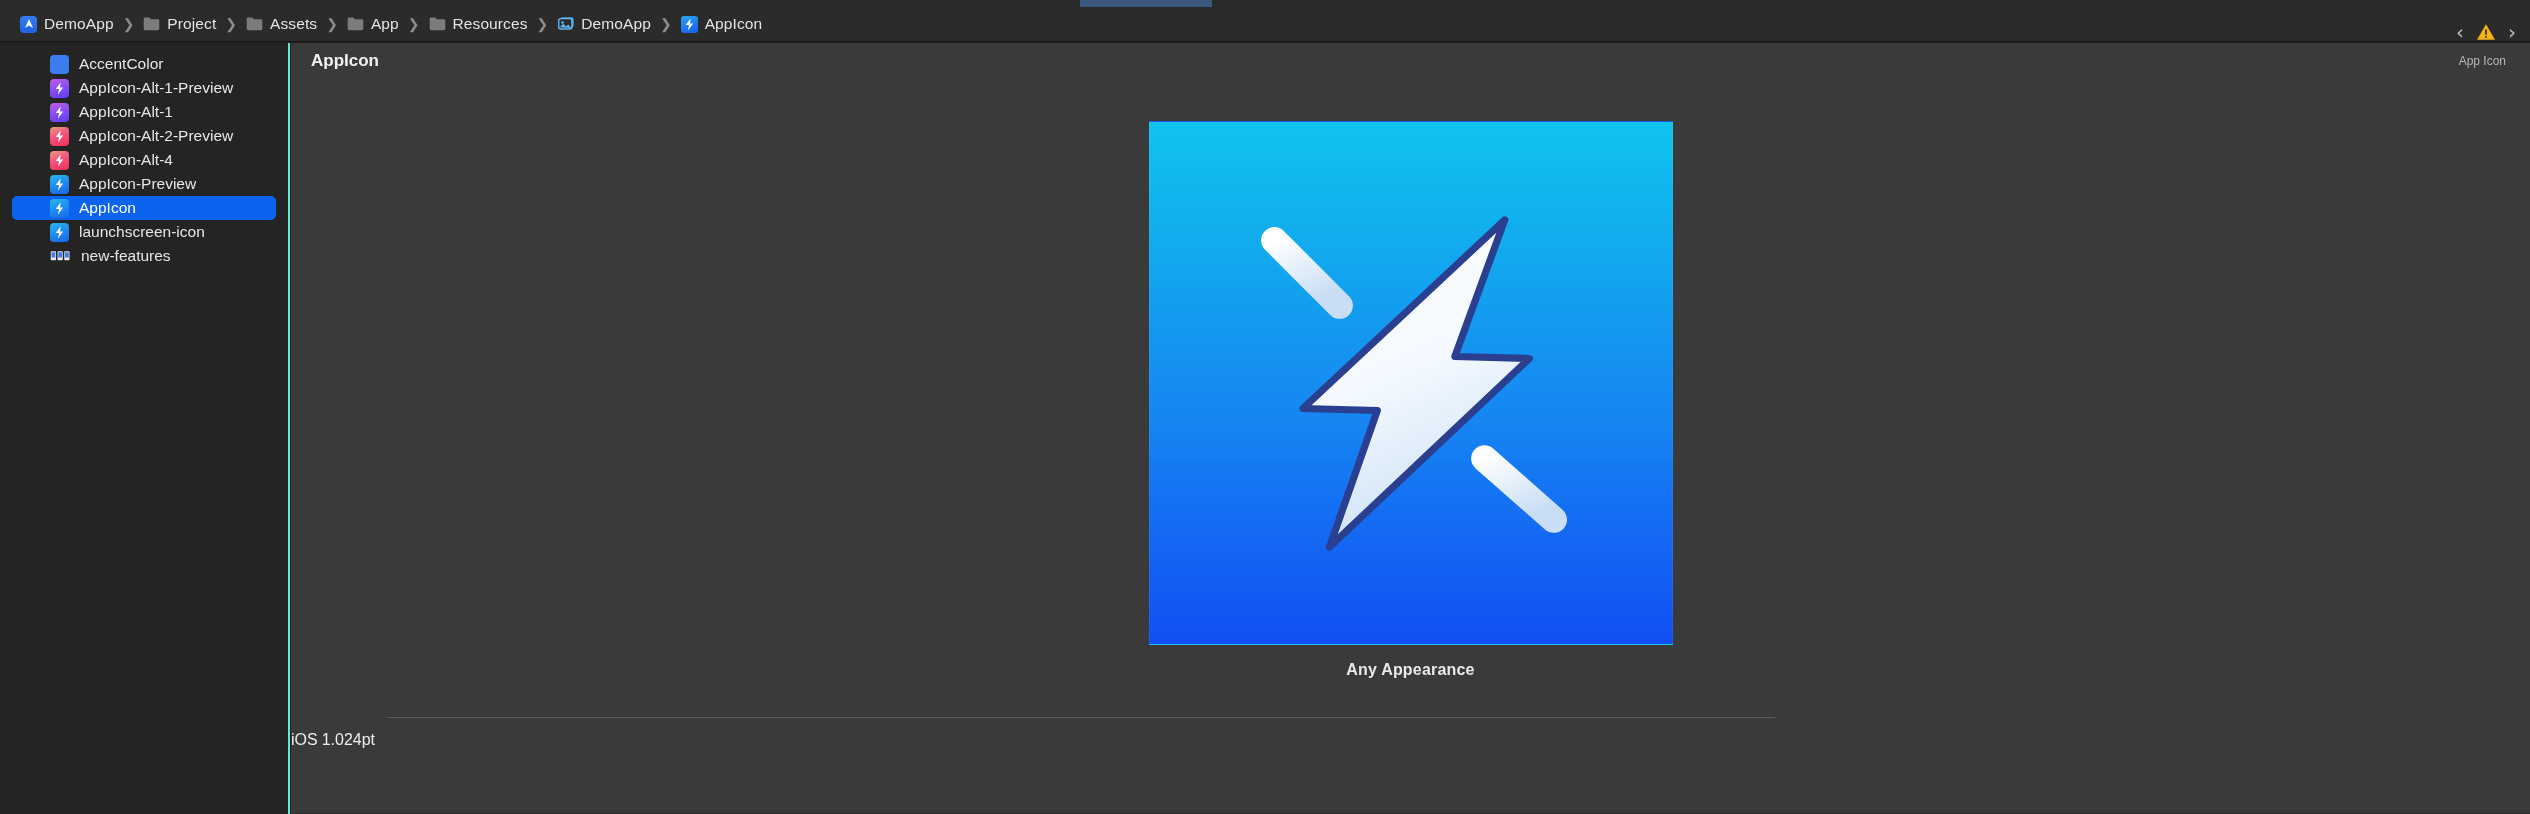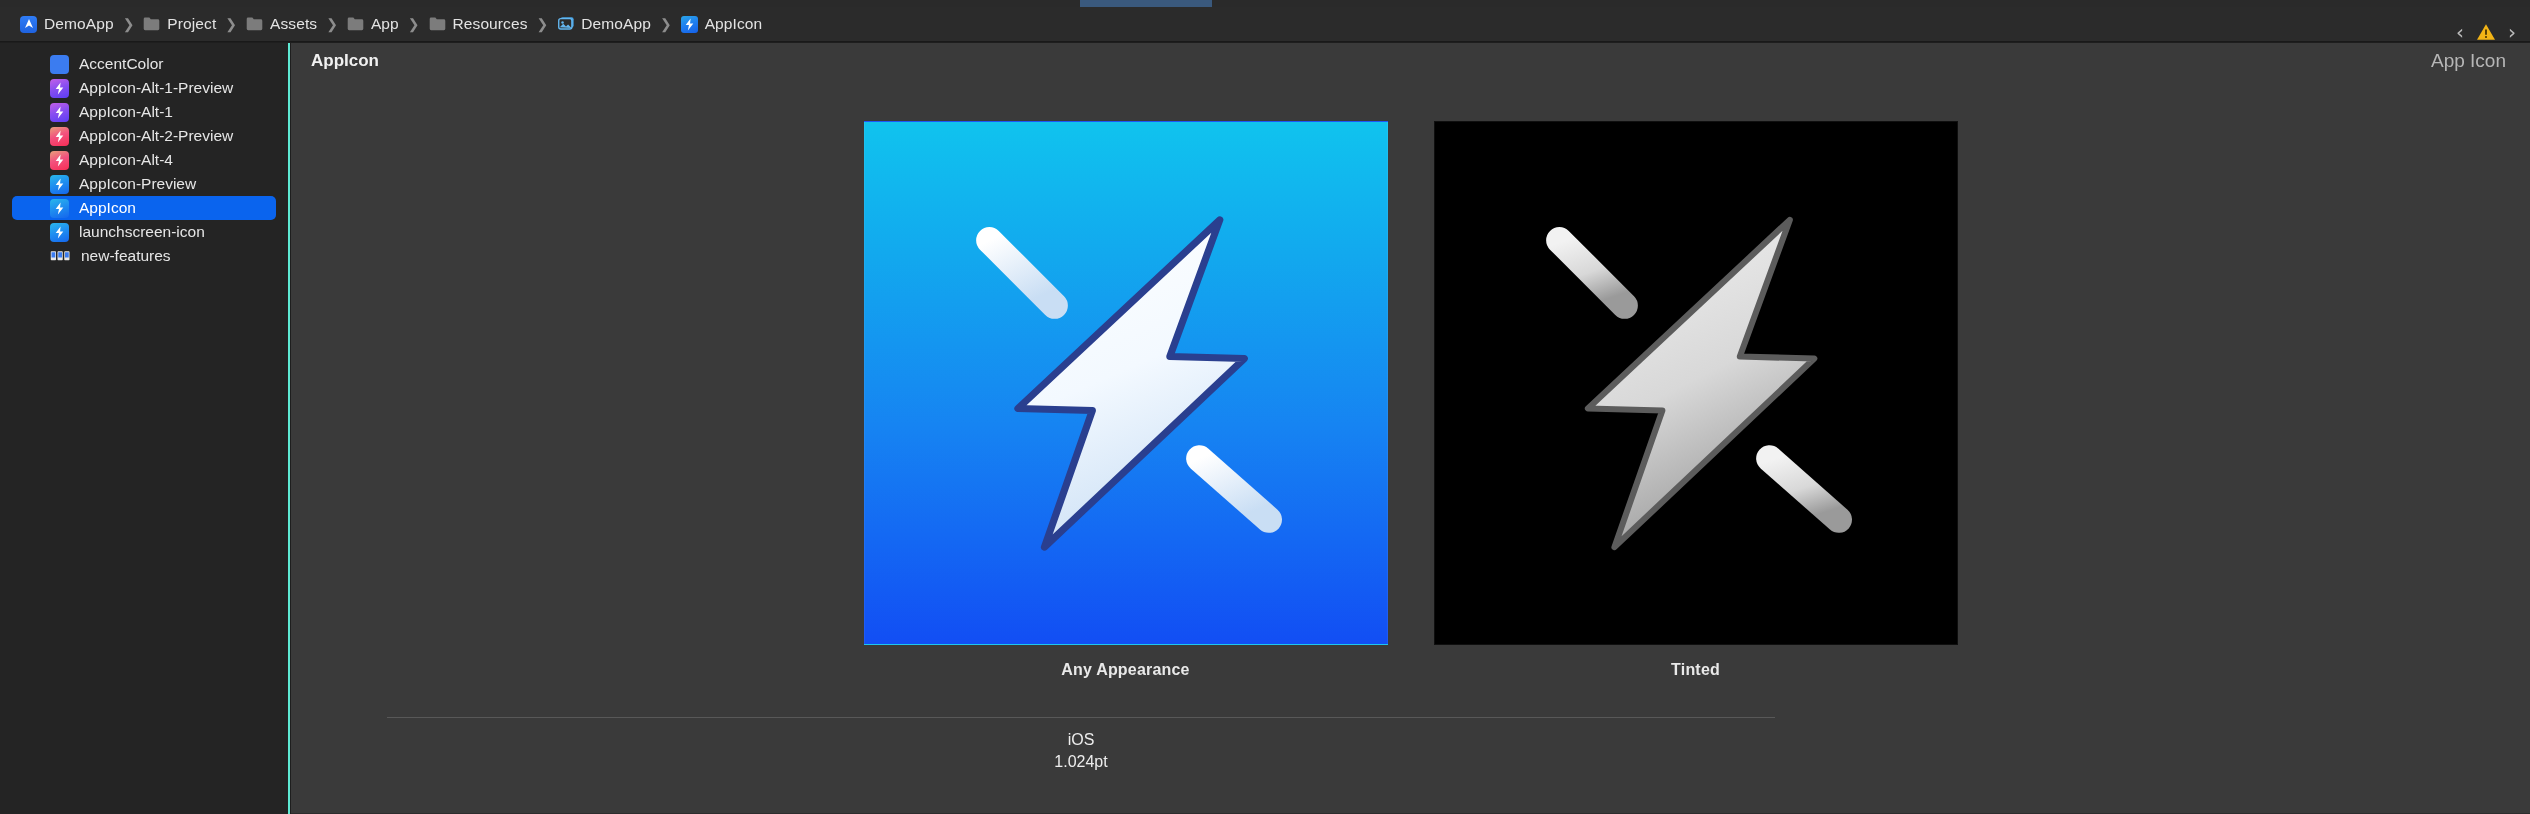--- a/index.html
+++ b/index.html
@@ -96,21 +96,21 @@
   .content {
     position: absolute; left: 291px; top: 43px; width: 2239px; height: 771px;
     background: #3a3a3a;
   }
   .content-header {
     position: relative; height: 36px;
     display: flex; align-items: center; justify-content: space-between;
     padding: 0 24px 0 20px;
   }
   .content-title { color: #f1f1f1; font-size: 17px; font-weight: bold; }
-  .content-kind  { color: #b6b6b6; font-size: 19px; }
+  .content-kind  { color: #b6b6b6; font-size: 12px; }
 
   .canvas { position: relative; height: 735px; }
 
   .icon-row {
     position: absolute; left: 0; top: 42px; width: 2239px;
     display: flex; justify-content: center; gap: 46px;
   }
   .icon-cell { width: 524px; display: flex; flex-direction: column; align-items: center; font-weight: bold; }
   .icon-art {
     width: 524px; height: 524px; position: relative; overflow: hidden;
@@ -124,21 +124,21 @@
   .icon-caption {
     margin-top: 16px; color: #e9e9e9; font-size: 16px; letter-spacing: .2px;
   }
 
   .divider {
     position: absolute; left: 96px; top: 638px; width: 1388px; height: 1px;
     background: #585858;
   }
   .footer-meta {
     position: absolute; left: 0; top: 652px; width: 1580px;
-    display: flex; flex-direction: column; align-items: center; gap: 4px;
+    display: flex; flex-direction: row; align-items: center; gap: 4px;
   }
   .footer-meta div { color: #ededed; font-size: 16px; }
 
   .bottom-rule {
     position: absolute; left: 0; bottom: 0; width: 2239px; height: 1px; background: #2d2d2d;
   }
 </style>
 </head>
 <body>
 
@@ -353,41 +353,20 @@
               <g stroke="#2a3f8f" stroke-width="6" stroke-linecap="round">
                 <line x1="122" y1="116" x2="186" y2="180" stroke-width="26" stroke="url(#boltAs)"></line>
                 <line x1="328" y1="330" x2="396" y2="390" stroke-width="26" stroke="url(#boltAs)"></line>
               </g>
             </svg>
           </div>
           <div class="icon-caption">Any Appearance</div>
         </div>
 
 
-        <div class="icon-cell">
-          <div class="icon-art tinted">
-            <svg viewBox="0 0 512 512">
-              <defs>
-                <linearGradient id="boltT" x1="0.1" y1="0" x2="0.45" y2="1">
-                  <stop offset="0" stop-color="#f2f2f2"></stop>
-                  <stop offset="0.55" stop-color="#d8d8d8"></stop>
-                  <stop offset="1" stop-color="#9a9a9a"></stop>
-                </linearGradient>
-              </defs>
-              <g stroke="#5c5c5c" stroke-width="6" stroke-linejoin="round" stroke-linecap="round">
-                <path d="M348 96 L150 281 l73 2 L176 417 L372 232 l-73 -2 Z" fill="url(#boltT)"></path>
-              </g>
-              <g stroke-linecap="round">
-                <line x1="122" y1="116" x2="186" y2="180" stroke-width="26" stroke="url(#boltT)"></line>
-                <line x1="328" y1="330" x2="396" y2="390" stroke-width="26" stroke="url(#boltT)"></line>
-              </g>
-            </svg>
-          </div>
-          <div class="icon-caption">Tinted</div>
-        </div>
       </div>
 
       <div class="divider"></div>
 
       <div class="footer-meta">
         <div>iOS</div>
         <div>1.024pt</div>
       </div>
 
       <div class="bottom-rule"></div>

